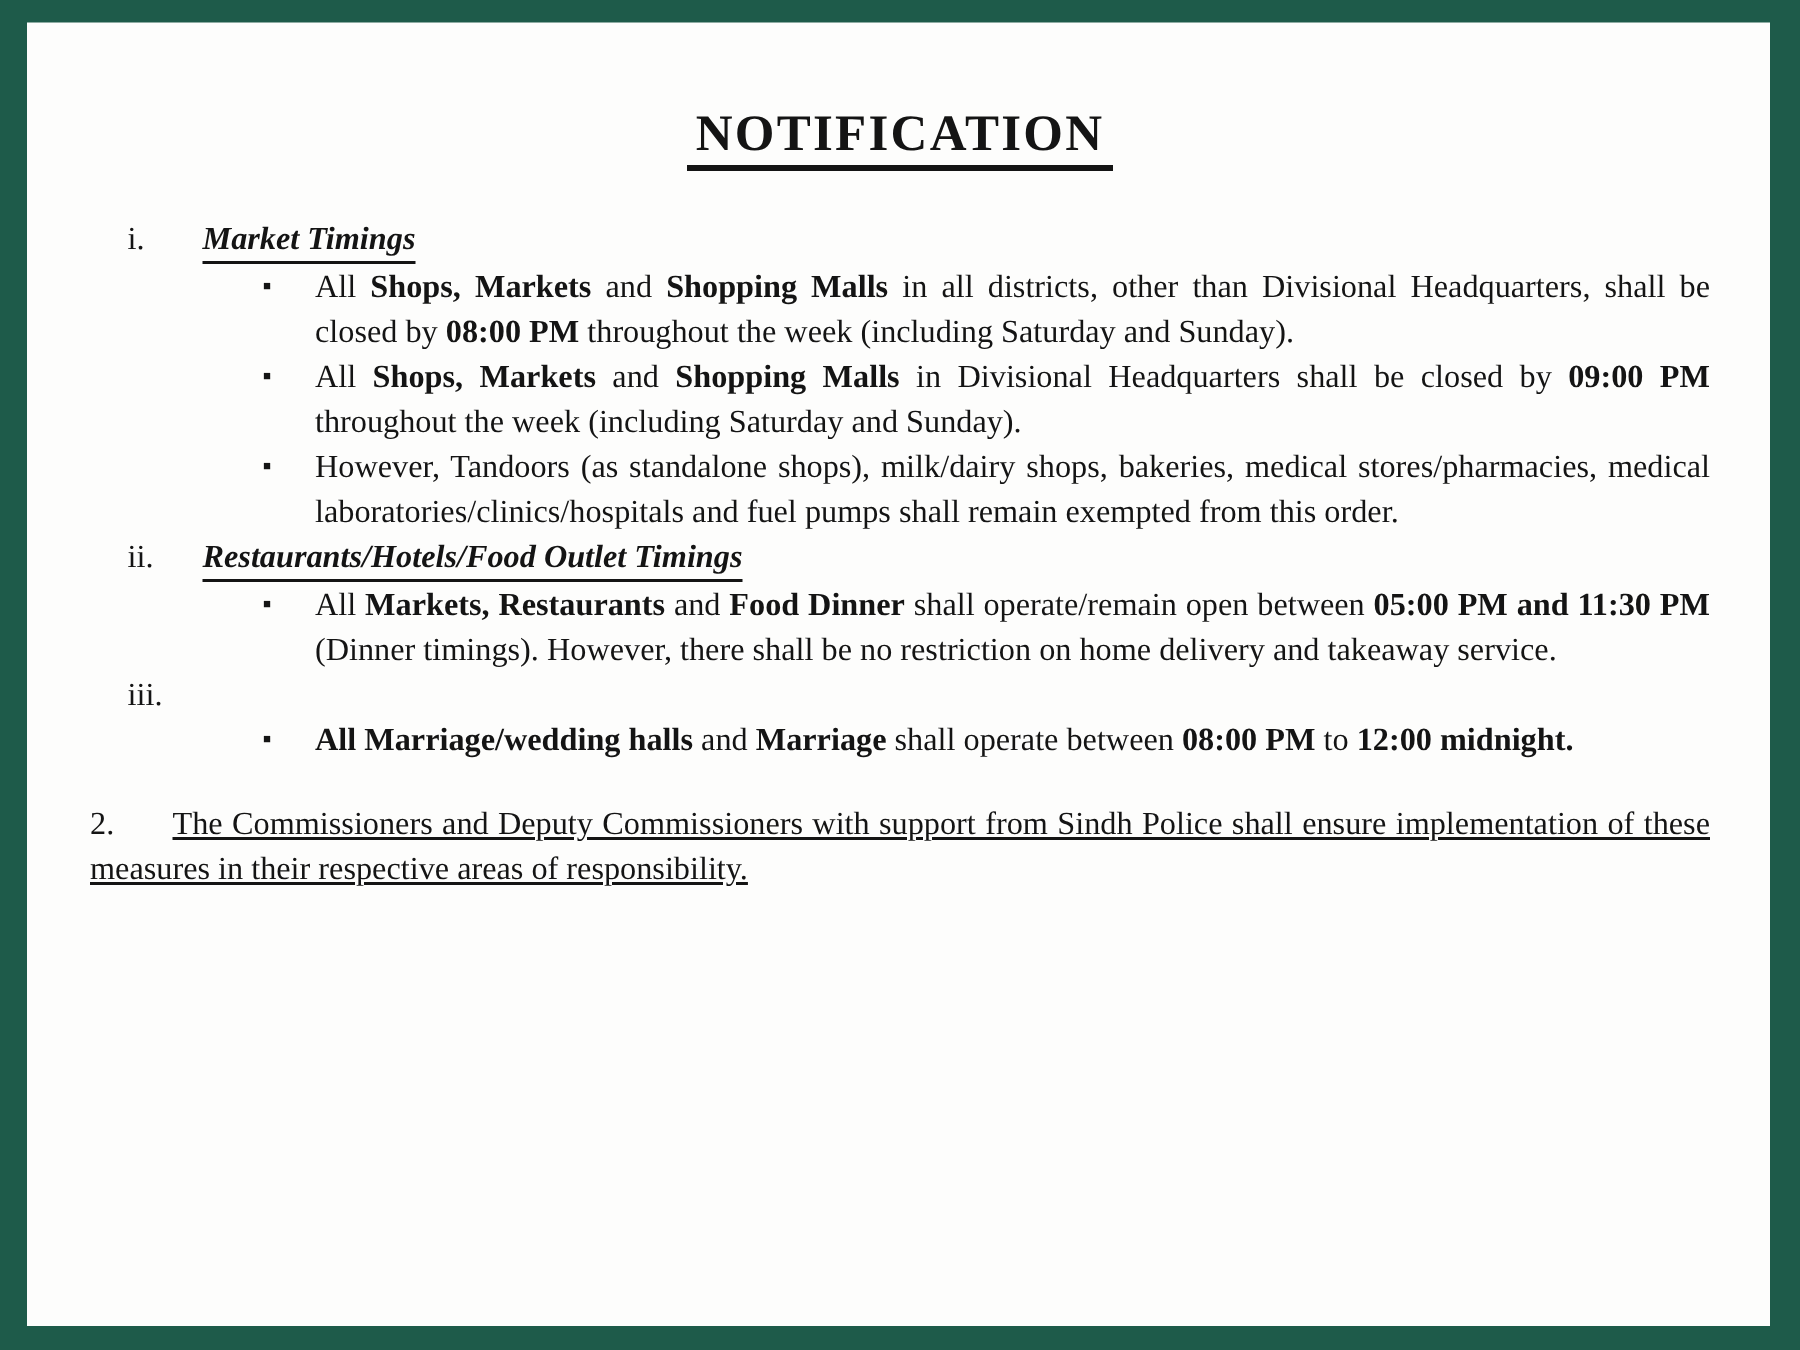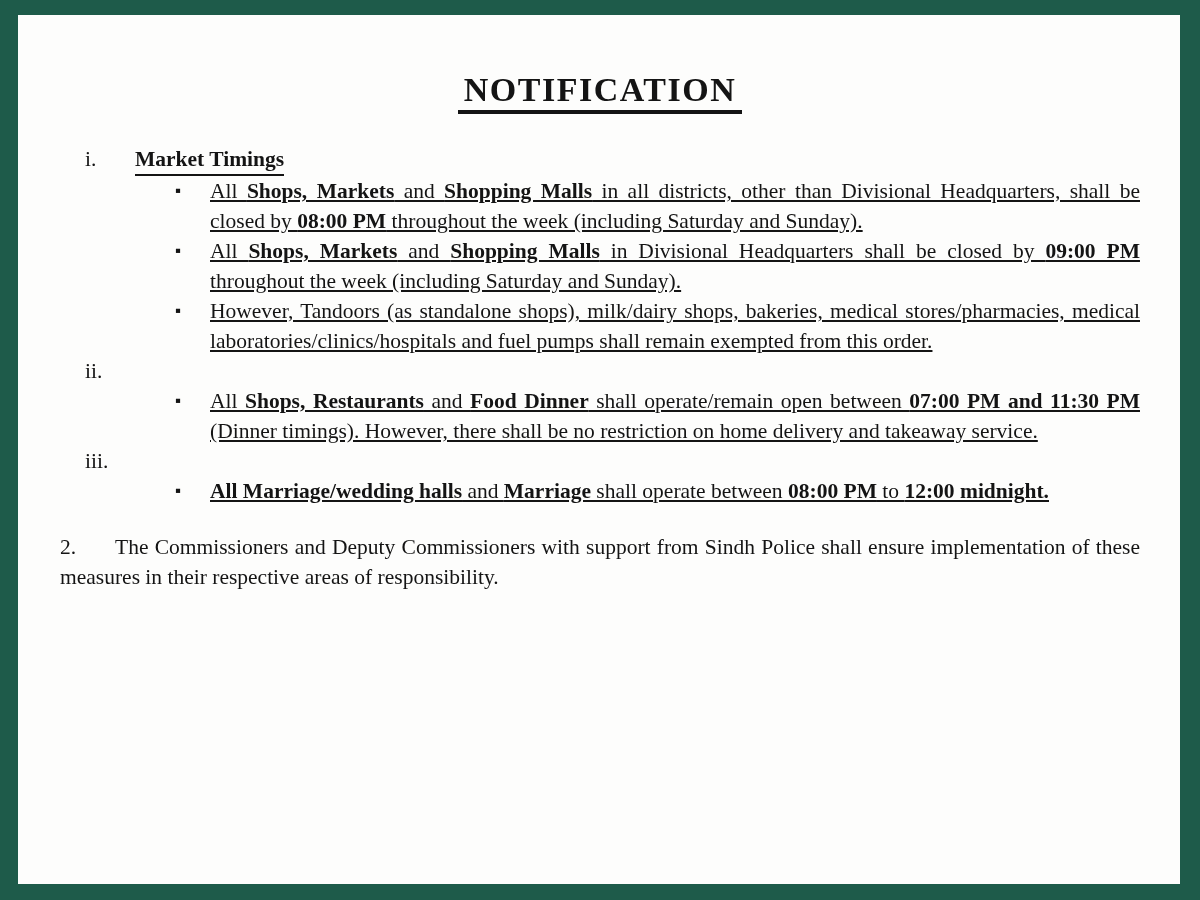--- a/index.html
+++ b/index.html
@@ -60,40 +60,41 @@
   .sec-num {
     display: inline-block;
     margin-left: 25px;
     width: 50px;
     flex: 0 0 50px;
   }
   .sec-title {
     font-weight: bold;
     border-bottom: 2.5px solid var(--ink-color);
     padding-bottom: 0px;
+    font-style: italic;
   }
   .bullet {
     display: flex;
     margin-left: 115px;
   }
   .marker {
     flex: 0 0 35px;
     width: 35px;
     font-size: 17px;
     line-height: 30px;
   }
   .btext {
     flex: 1;
     margin: 0;
     text-align: justify;
-    text-decoration: underline;
   }
   .closing {
     margin: 26px 0 0 0;
     text-align: justify;
+    text-decoration: underline;
   }
   .closing-num {
     display: inline-block;
     width: 55px;
   }
   .b { font-weight: bold; }
 </style>
 </head>
 <body>
 
@@ -122,24 +123,25 @@
         </div>
         <div class="bullet">
           <span class="marker">▪</span>
           <p class="btext"><span>However, Tandoors (as standalone shops), milk/dairy shops, bakeries, medical stores/pharmacies, medical laboratories/clinics/hospitals and fuel pumps shall remain exempted from this order.</span></p>
         </div>
       </div>
 
       <div class="section">
         <div class="sec-head">
           <span class="sec-num">ii.</span>
+          <span class="sec-title">Restaurants/Hotels/Food Outlet Timings</span>
         </div>
         <div class="bullet">
           <span class="marker">▪</span>
-          <p class="btext"><span>All </span><span class="b">Shops, Restaurants</span><span> and </span><span class="b">Food Dinner</span><span> shall operate/remain open between </span><span class="b">07:00 PM and 11:30 PM</span><span> (Dinner timings). However, there shall be no restriction on home delivery and takeaway service.</span></p>
+          <p class="btext"><span>All </span><span class="b">Markets, Restaurants</span><span> and </span><span class="b">Food Dinner</span><span> shall operate/remain open between </span><span class="b">05:00 PM and 11:30 PM</span><span> (Dinner timings). However, there shall be no restriction on home delivery and takeaway service.</span></p>
         </div>
       </div>
 
       <div class="section">
         <div class="sec-head">
           <span class="sec-num">iii.</span>
         </div>
         <div class="bullet">
           <span class="marker">▪</span>
           <p class="btext"><span class="b">All Marriage/wedding halls</span><span> and </span><span class="b">Marriage</span><span> shall operate between </span><span class="b">08:00 PM</span><span> to </span><span class="b">12:00 midnight.</span></p>

